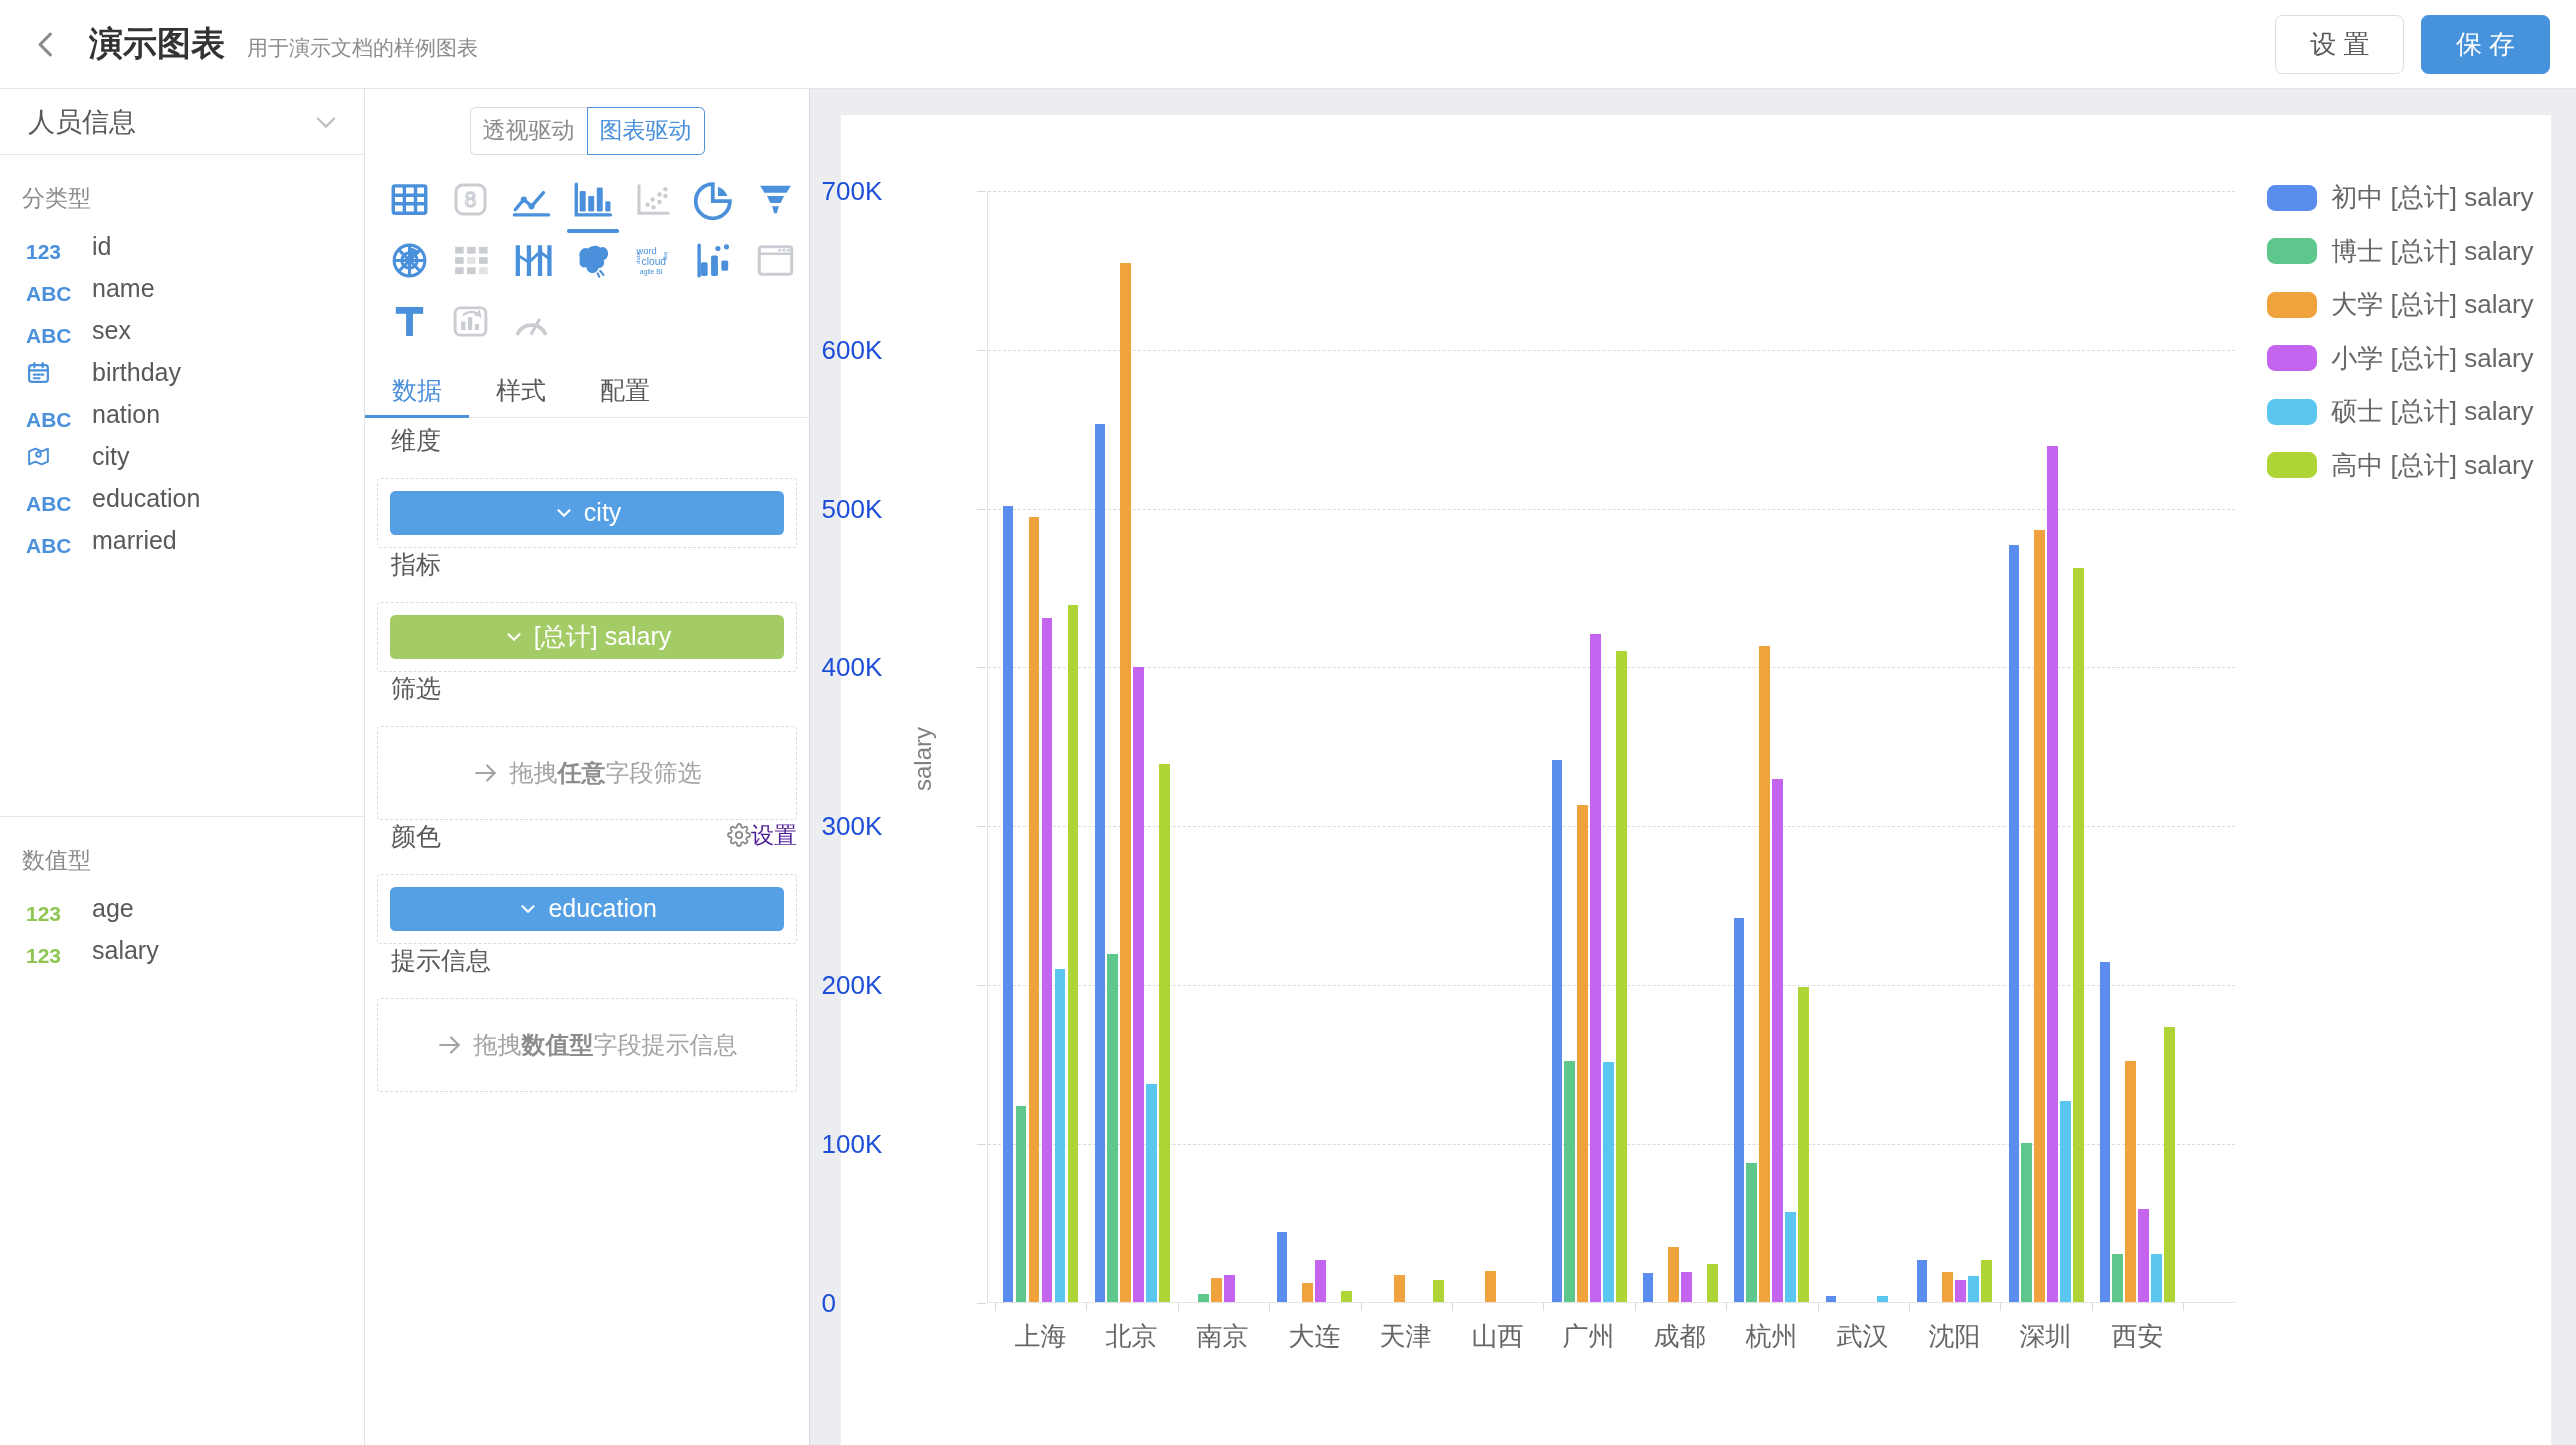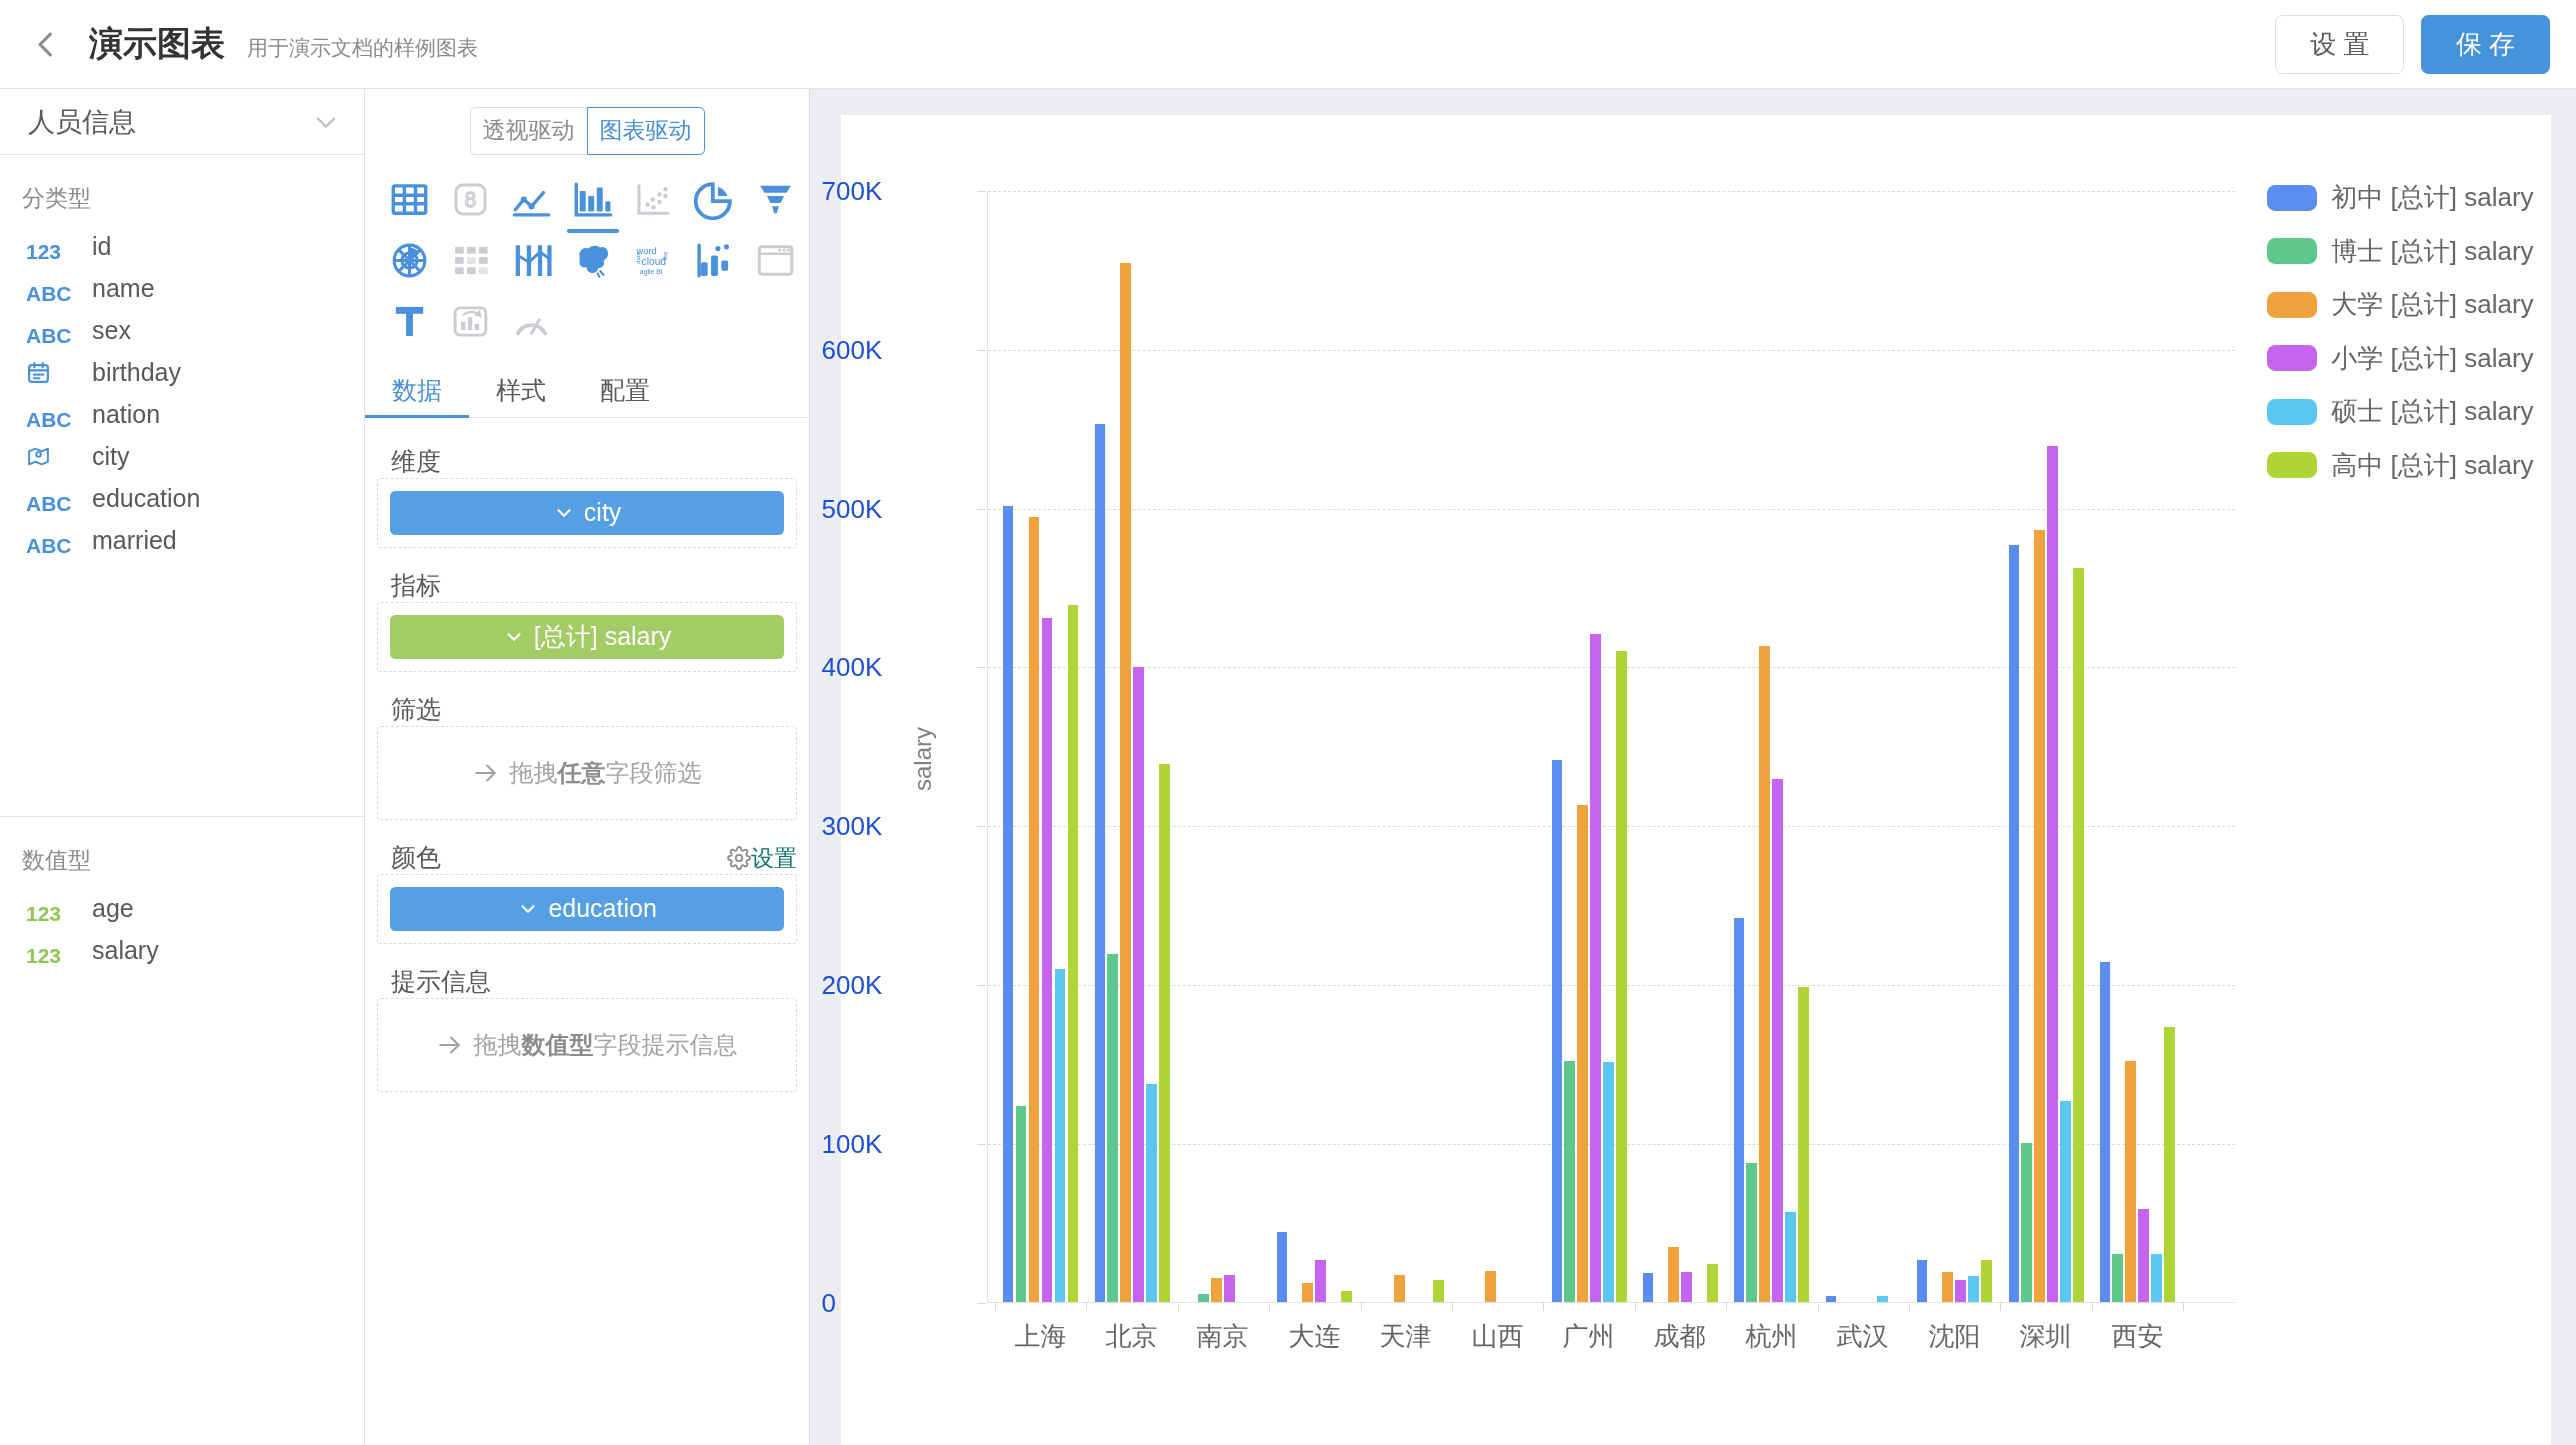--- a/index.html
+++ b/index.html
@@ -52,23 +52,23 @@
   .icon-cell.disabled{color:#C9CDD2;cursor:default;}
   .icon-cell.active{color:#4A90DB;}
   .icon-underline{position:absolute;left:4.6px;bottom:-2.8px;width:52px;height:3.7px;background:#4A90DB;border-radius:1.8px;}
 
   #panel-tabs{margin-top:11px;height:55px;border-bottom:0.9px solid #E8E8E8;display:flex;position:relative;}
   .ptab{width:104px;text-align:center;line-height:54px;font-size:25px;color:#595959;cursor:pointer;position:relative;}
   .ptab.active{color:#4A90DB;}
   .ptab.active::after{content:"";position:absolute;left:0;bottom:-0.9px;width:104px;height:3.7px;background:#4A90DB;}
 
   .psections{padding:5.5px 12px 0 12px;}
-  .psec-head{display:flex;align-items:flex-end;height:54px;}
+  .psec-head{display:flex;align-items:flex-start;height:54px;}
   .psec-label{font-size:25px;color:#595959;padding-left:14px;flex:1;}
-  .psec-action{display:flex;align-items:center;gap:0;font-size:23px;color:#0f766e;cursor:pointer;}
+  .psec-action{display:flex;align-items:center;gap:0;font-size:23px;color:#4c1d95;cursor:pointer;}
   .dashed-box{border:1.8px dashed #DBDBDB;border-radius:3.7px;padding:12px;}
   .chip{height:44px;border-radius:5.5px;display:flex;align-items:center;justify-content:center;
     gap:9.2px;color:#fff;font-size:25px;cursor:pointer;}
   .drop-hint{height:68px;display:flex;align-items:center;justify-content:center;gap:11px;
     font-size:24px;color:#A3A3A3;}
   .drop-hint b{color:#8C8C8C;}
 
   
   #chart-region{flex:1;background:#EBEDF1;position:relative;}
   #chart-card{position:absolute;left:30.5px;top:26px;right:25px;bottom:24px;background:#fff;}

